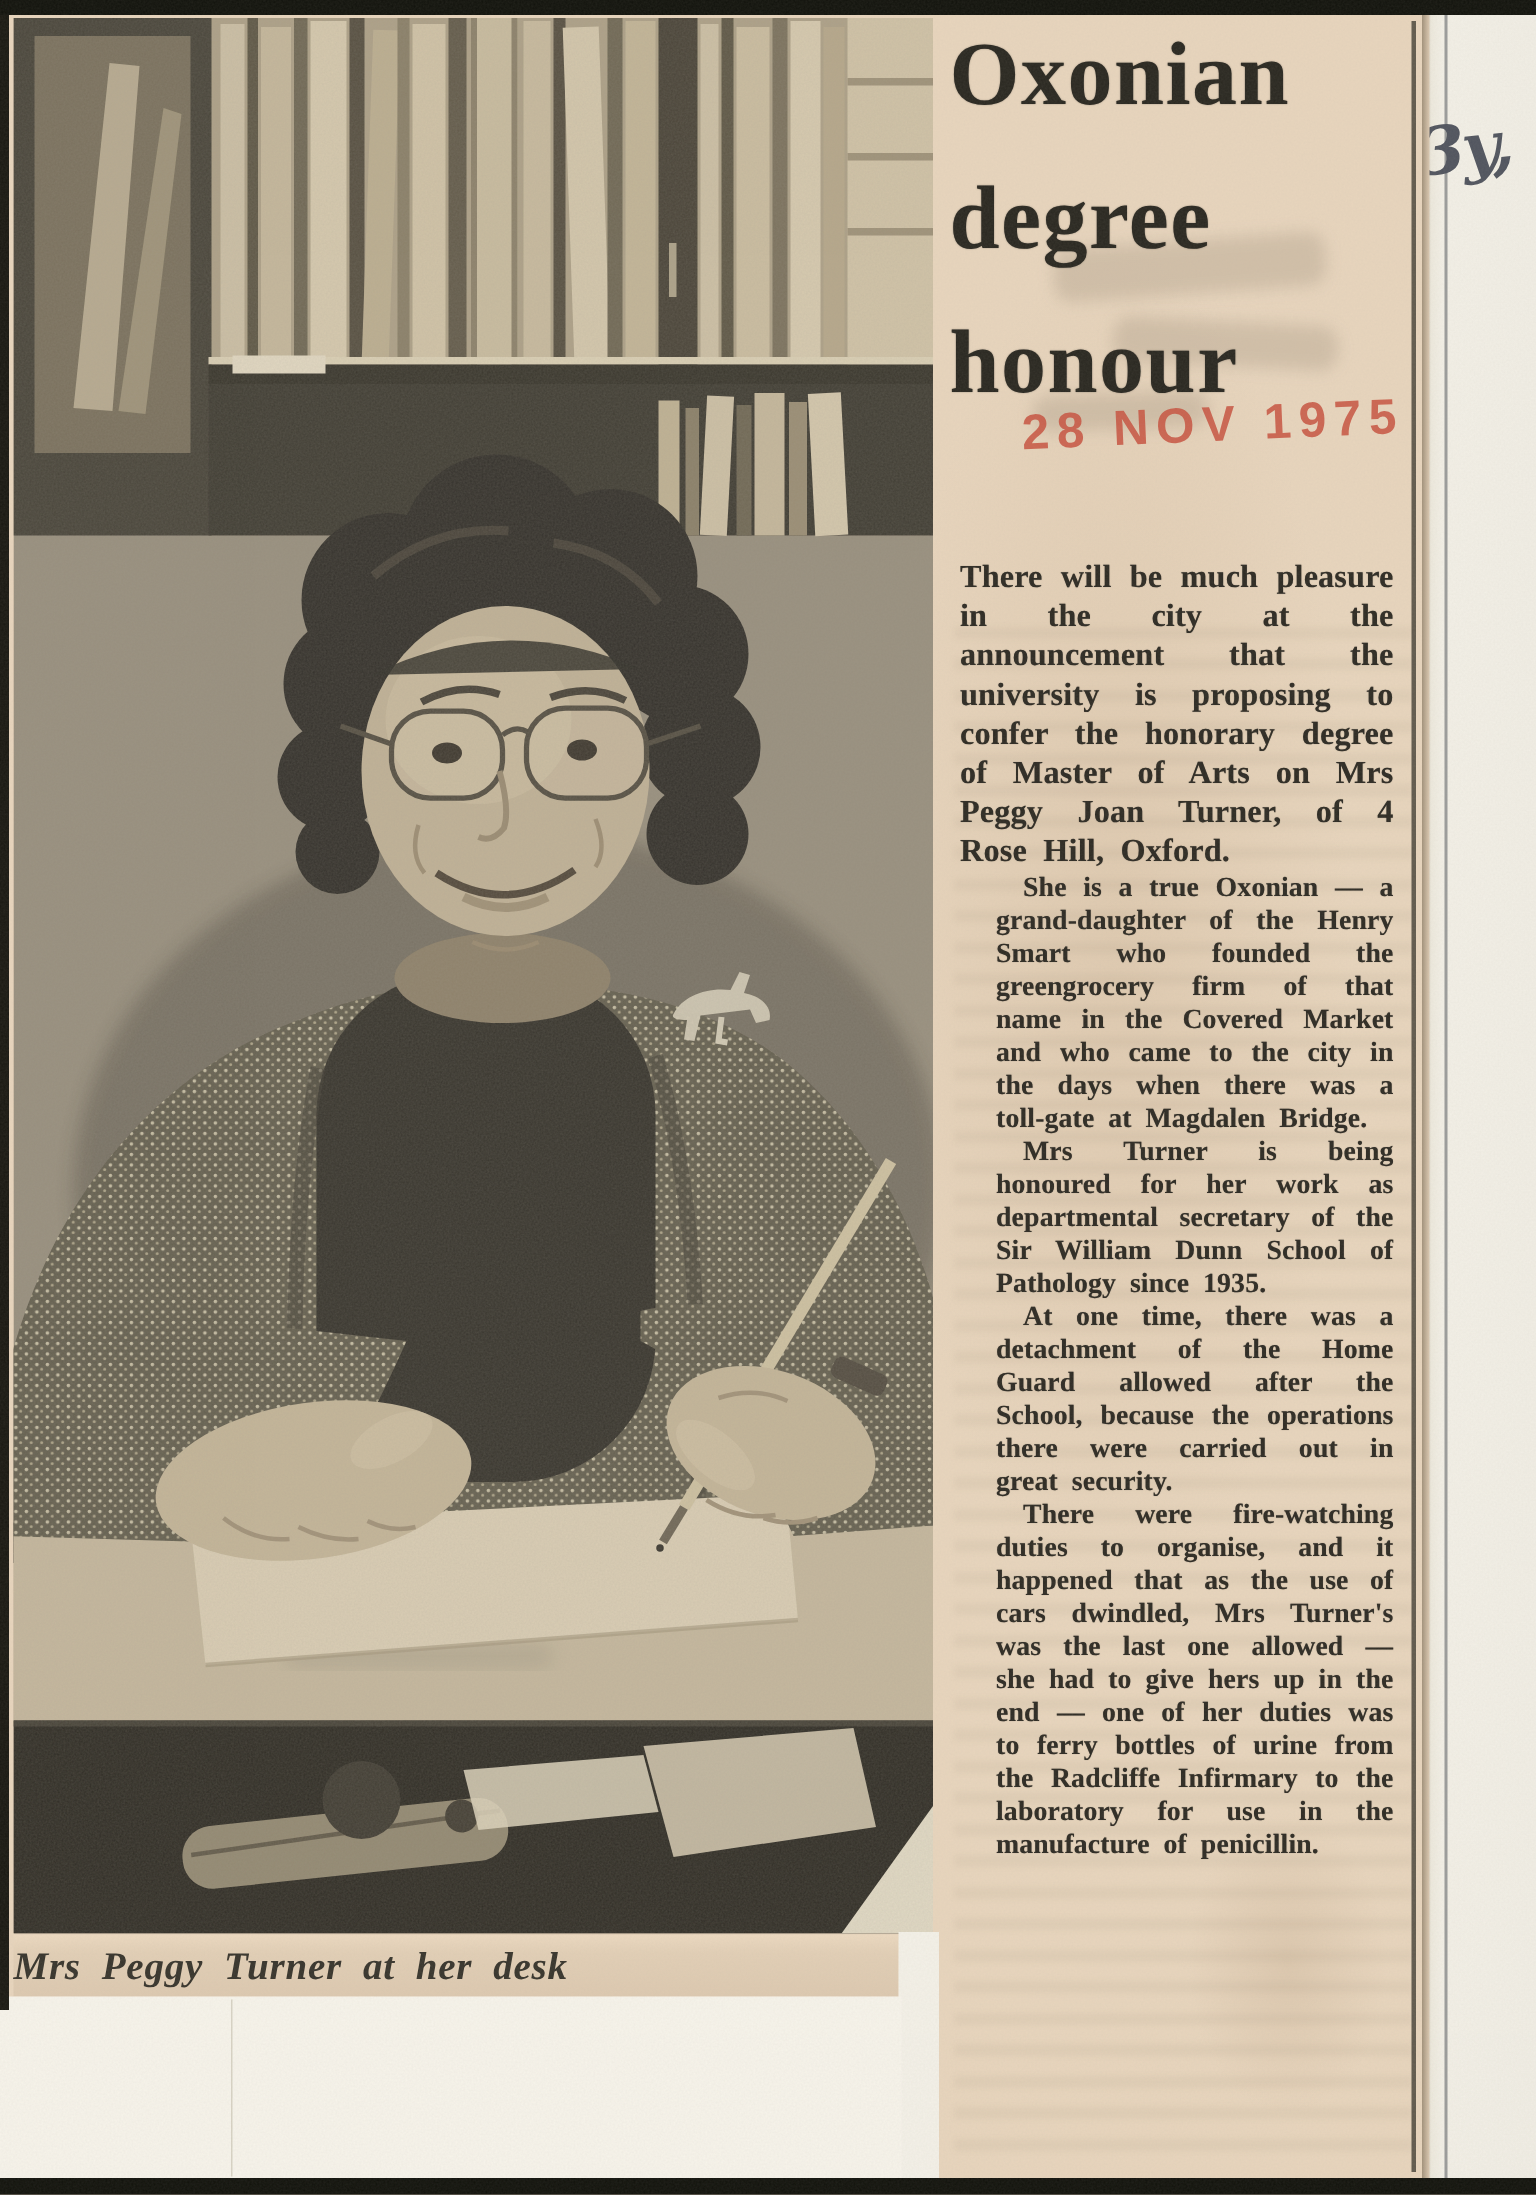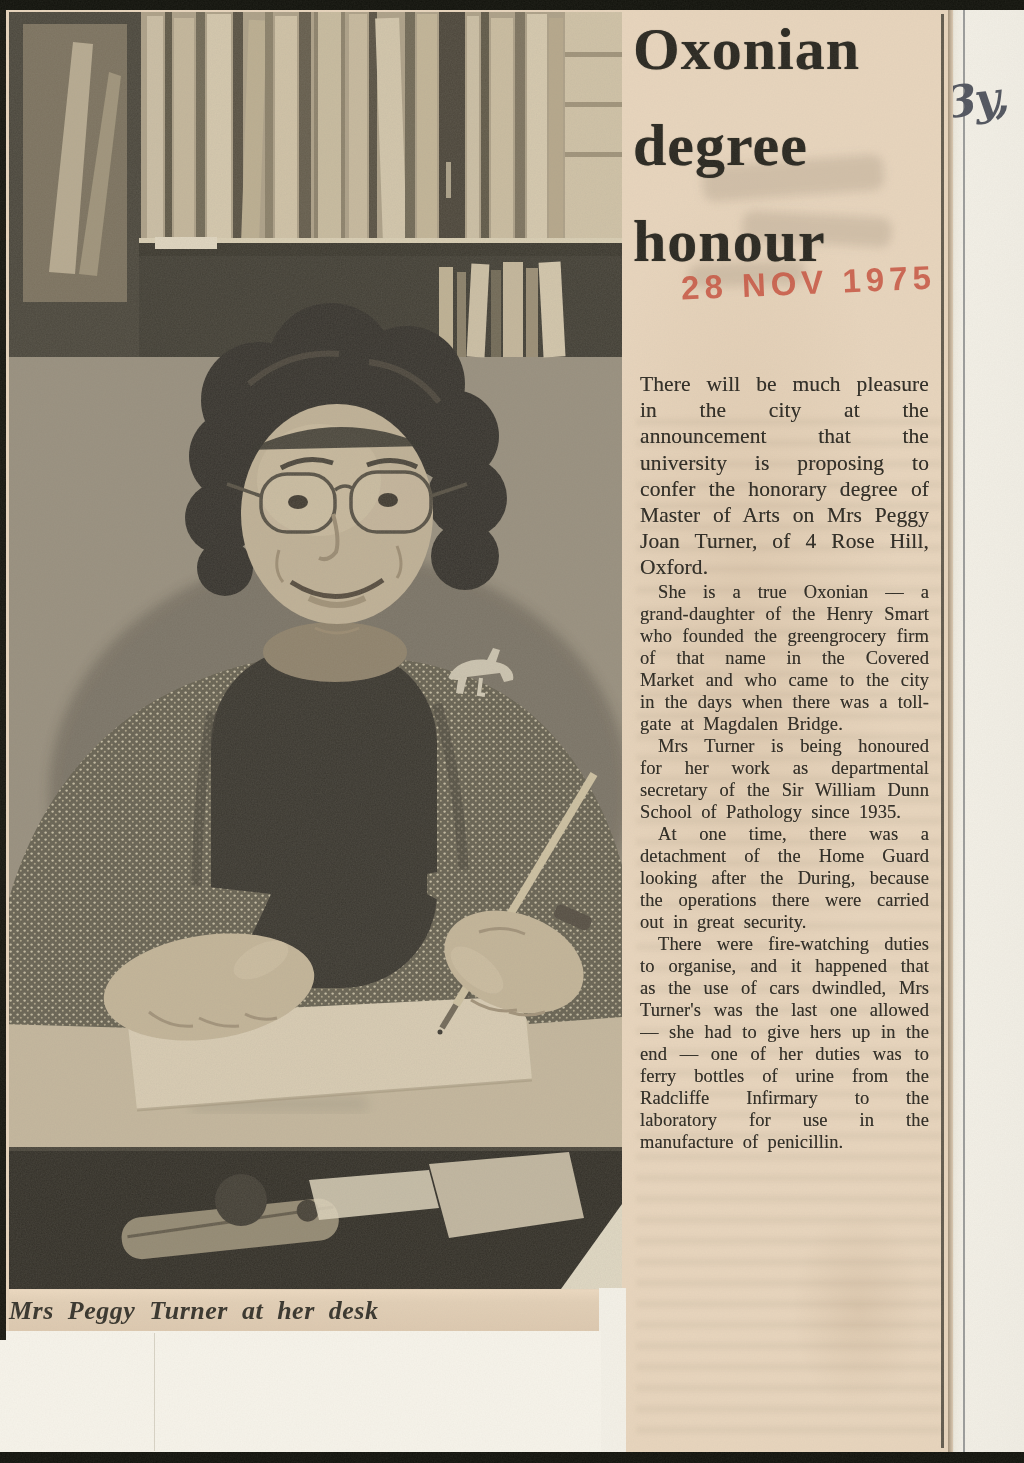--- a/index.html
+++ b/index.html
@@ -40,25 +40,25 @@
   
   .headline { position:absolute; left:633px; top:1px; width:318px; z-index:7; }
   .headline-line { display:block; font-weight:bold; font-size:60px; line-height:96px;
     color:#292720; letter-spacing:1px; text-shadow:0 0 1px rgba(41,39,32,.55); }
   
   .stamp { position:absolute; left:681px; top:264px; z-index:8; white-space:nowrap;
     font-family:"Liberation Sans", sans-serif; font-weight:bold; font-size:33px;
     letter-spacing:5px; color:#c8523f; transform:rotate(-2.5deg); opacity:.85; }
   
   .article-body { position:absolute; left:640px; top:371px; width:289px; height:1081px;
-    overflow:hidden; z-index:7; color:#2d2a23; text-align:justify; font-weight:normal; }
+    overflow:hidden; z-index:7; color:#2d2a23; text-align:justify; font-weight:bold; }
   .article-body p { font-size:18.5px; line-height:22px; word-spacing:4.5px; letter-spacing:.1px;
     text-shadow:0 0 .6px rgba(45,42,35,.5); }
   .article-body p.lead { font-size:21.5px; line-height:26.2px; word-spacing:5.5px; }
-  .article-body p + p { text-indent:18px; }
+  .article-body p + p { text-indent:18px;margin-left:24px; }
   
   .photo { position:absolute; left:9px; top:12px; width:613px; height:1277px; z-index:7; }
   .caption-strip { position:absolute; left:9px; top:1290px; width:590px; height:41px; z-index:7;
     background:linear-gradient(180deg,#ecd9c0 0,#e2cfb6 30%,#ddc9b0 100%);
     display:flex; align-items:center; justify-content:flex-start; }
   .caption { font-style:italic; font-weight:bold; font-size:26px; color:#37342c;
     letter-spacing:.5px; word-spacing:7px; }
   
   .white-sliver { position:absolute; left:599px; top:1288px; width:27px; height:165px;
     background:#f4f1e8; z-index:8; }
@@ -96,21 +96,21 @@
     <span class="headline-line">degree</span>
     <span class="headline-line">honour</span>
   </div>
 
   <div class="stamp">28 NOV 1975</div>
 
   <div class="article-body">
     <p class="lead">There will be much pleasure in the city at the announcement that the university is proposing to confer the honorary degree of Master of Arts on Mrs Peggy Joan Turner, of 4 Rose Hill, Oxford.</p>
     <p>She is a true Oxonian — a grand-daughter of the Henry Smart who founded the greengrocery firm of that name in the Covered Market and who came to the city in the days when there was a toll-gate at Magdalen Bridge.</p>
     <p>Mrs Turner is being honoured for her work as departmental secretary of the Sir William Dunn School of Pathology since 1935.</p>
-    <p>At one time, there was a detachment of the Home Guard looking after the During, because the operations there were carried out in great security.</p>
+    <p>At one time, there was a detachment of the Home Guard allowed after the School, because the operations there were carried out in great security.</p>
     <p>There were fire-watching duties to organise, and it happened that as the use of cars dwindled, Mrs Turner's was the last one allowed — she had to give hers up in the end — one of her duties was to ferry bottles of urine from the Radcliffe Infirmary to the laboratory for use in the manufacture of penicillin.</p>
   </div>
 
   <svg class="photo" viewBox="0 0 613 1277" preserveAspectRatio="none">
     <defs>
       <pattern id="tweed" width="7" height="7" patternUnits="userSpaceOnUse">
         <rect width="7" height="7" fill="#5f5a4b"></rect>
         <circle cx="1.6" cy="1.6" r="1.2" fill="#cfc6ab"></circle>
         <circle cx="4.8" cy="4.8" r="1" fill="#b4aa8d"></circle>
       </pattern>

